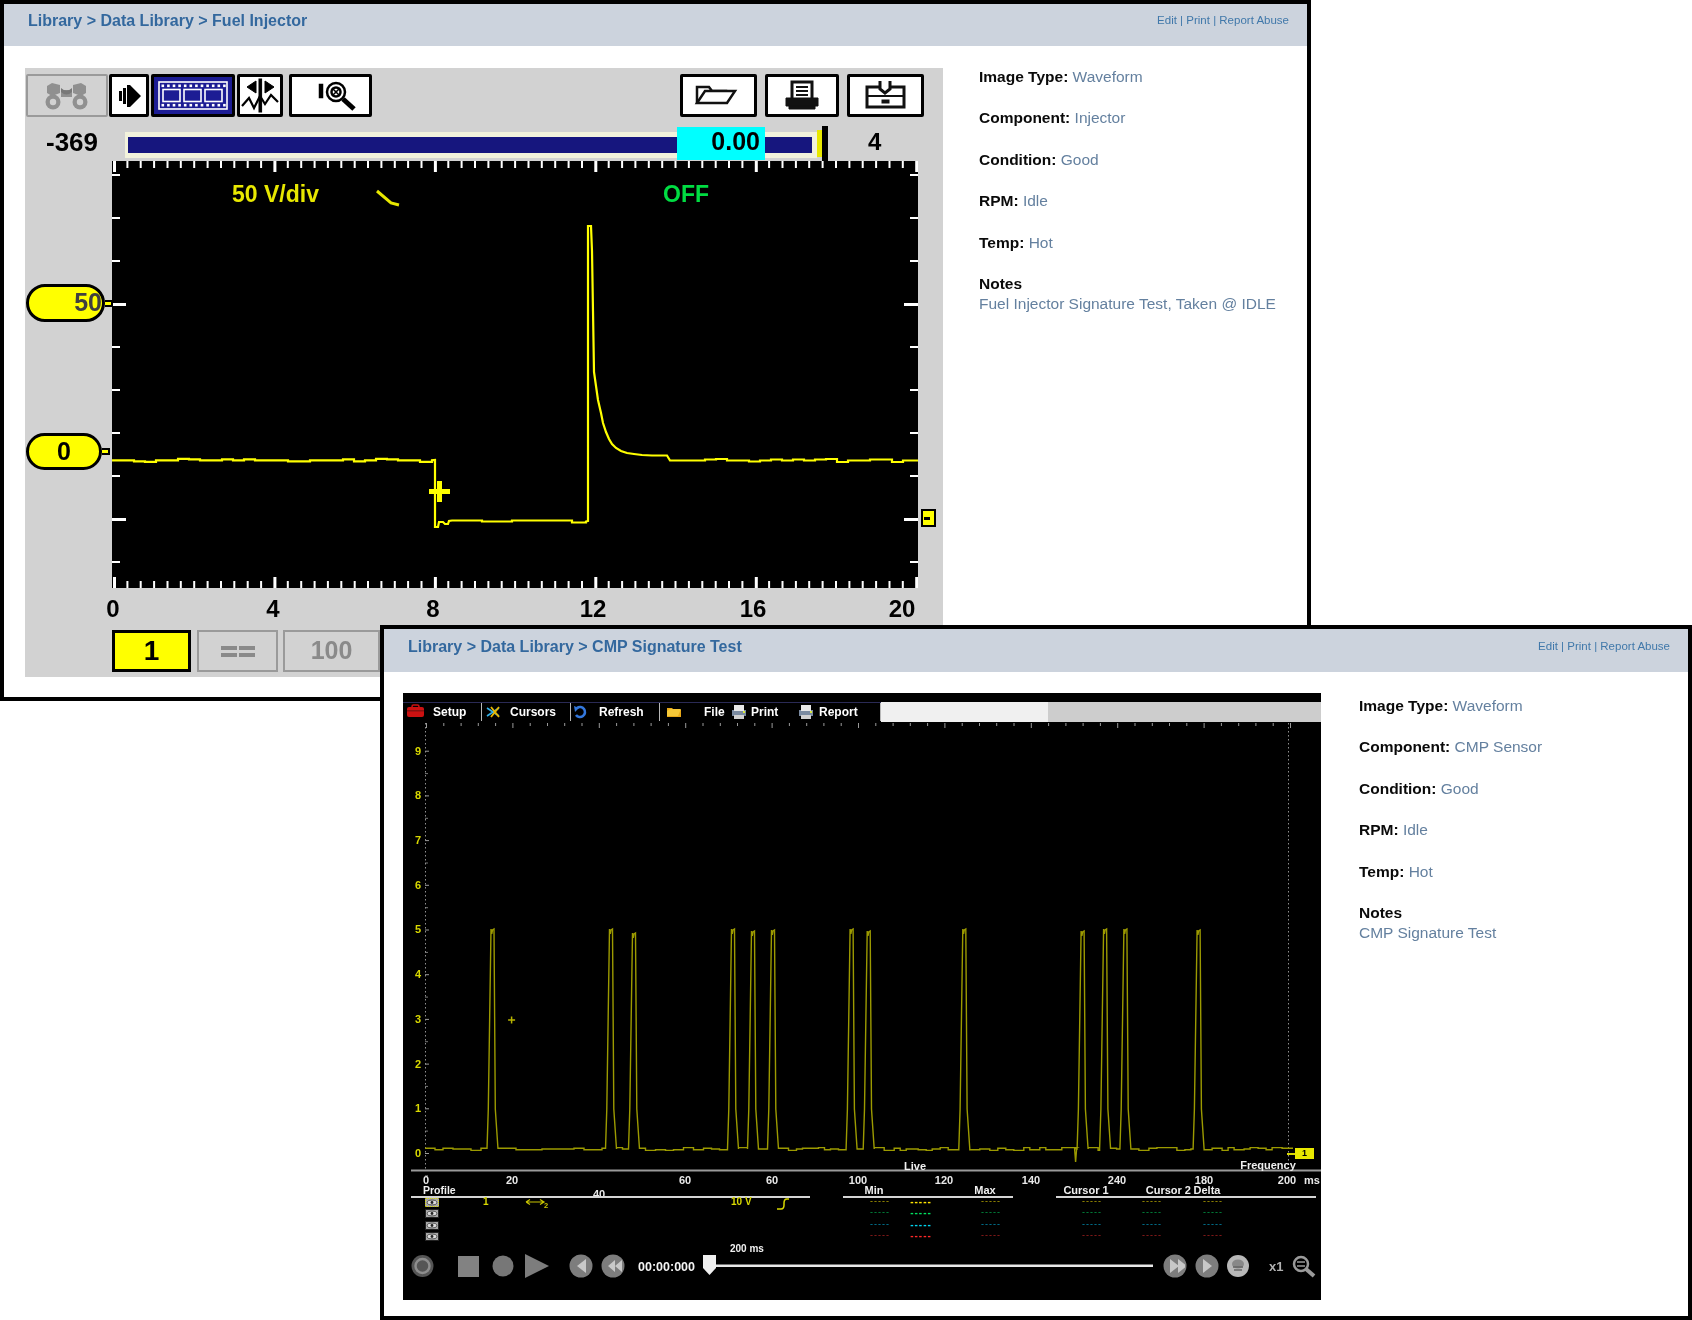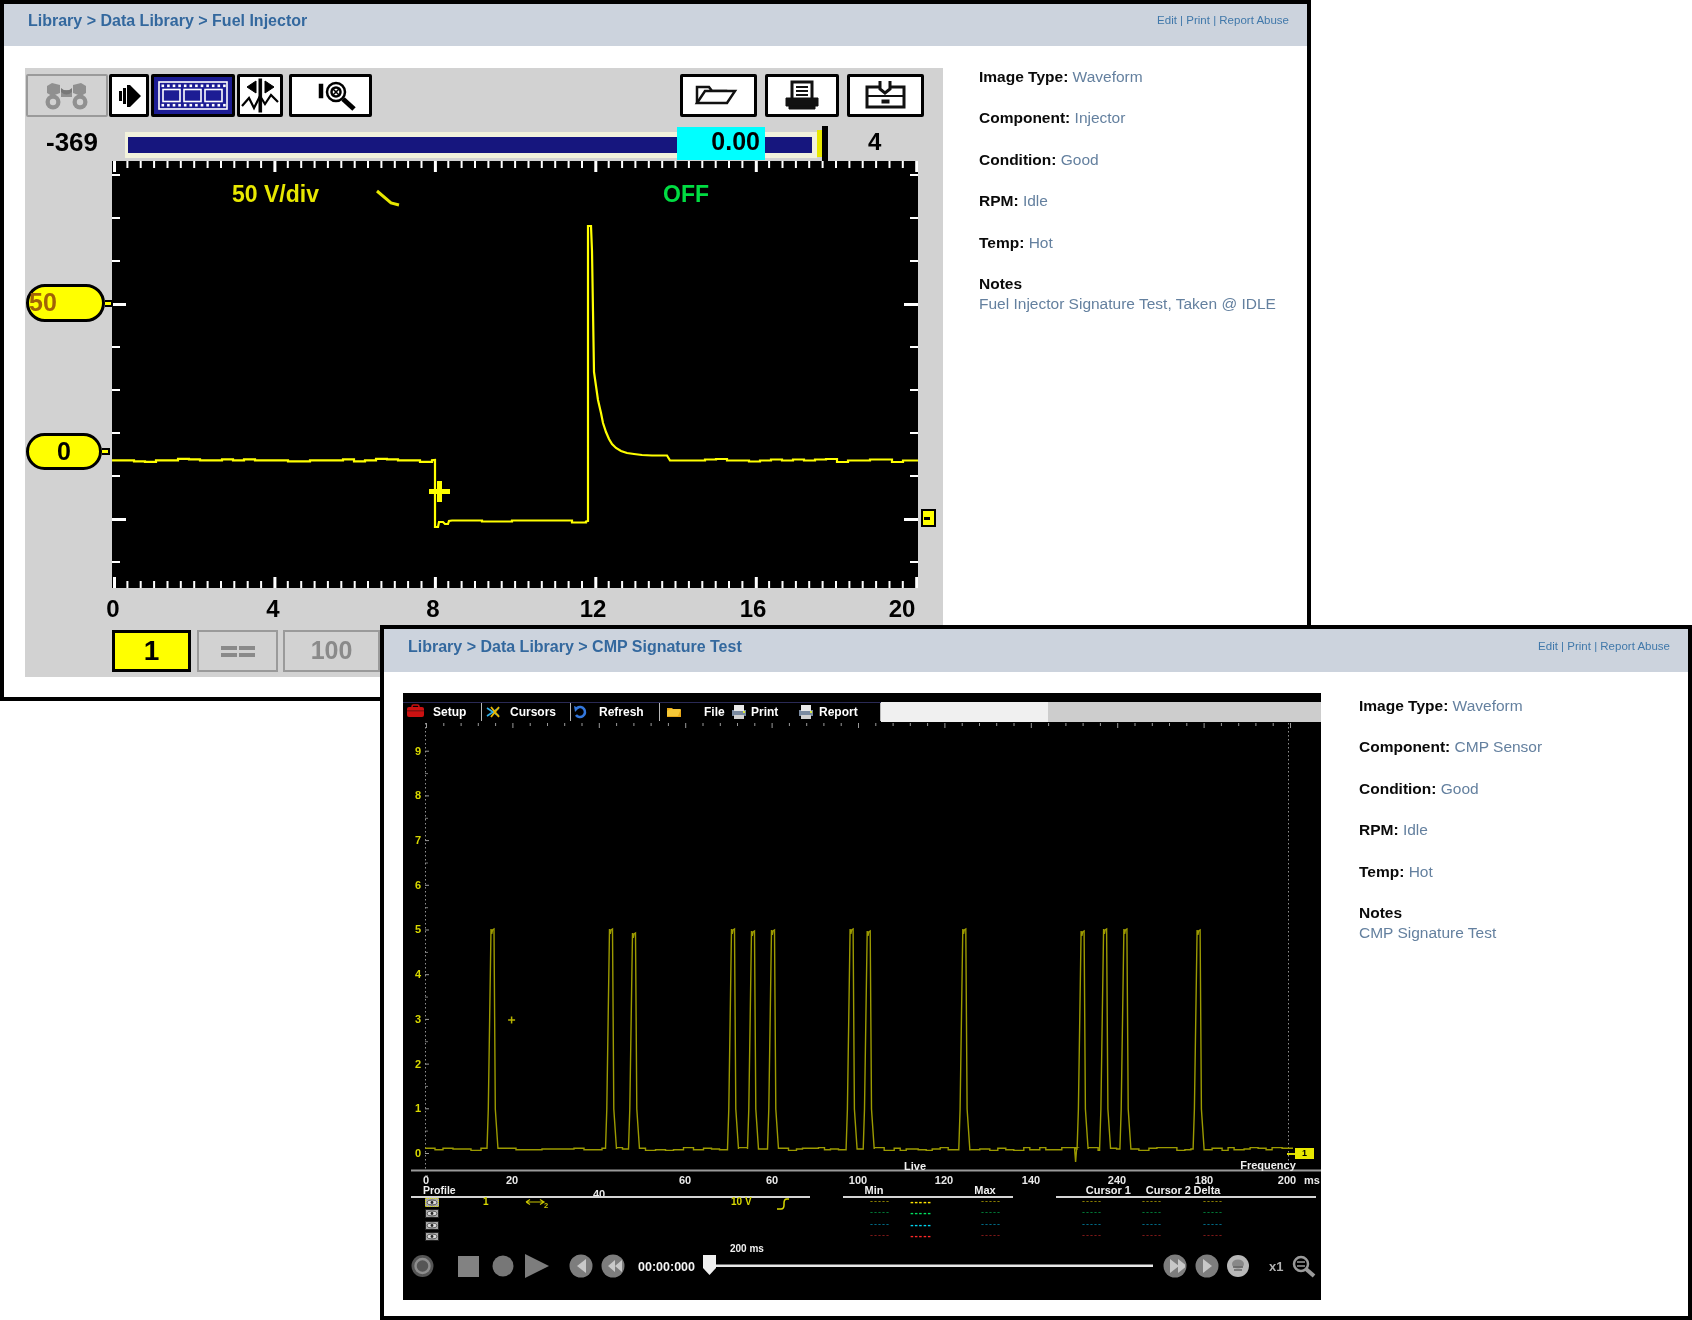--- a/index.html
+++ b/index.html
@@ -273,21 +273,21 @@
         <rect x="0" y="400.0" width="8" height="2" fill="#fff"></rect>
         <rect x="798" y="400.0" width="8" height="2" fill="#fff"></rect>
       <polyline points="0.0,299.3 11.0,299.3 11.0,299.3 22.0,299.3 22.0,300.3 33.0,300.3 33.0,300.8 44.0,300.8 44.0,299.3 55.0,299.3 55.0,299.3 66.0,299.3 66.0,297.8 77.0,297.8 77.0,298.3 88.0,298.3 88.0,299.3 99.0,299.3 99.0,299.3 110.0,299.3 110.0,298.3 121.0,298.3 121.0,299.3 132.0,299.3 132.0,298.3 143.0,298.3 143.0,299.3 154.0,299.3 154.0,299.3 165.0,299.3 165.0,299.3 176.0,299.3 176.0,300.3 187.0,300.3 187.0,300.3 198.0,300.3 198.0,299.3 209.0,299.3 209.0,299.3 220.0,299.3 220.0,299.3 231.0,299.3 231.0,298.3 242.0,298.3 242.0,300.3 253.0,300.3 253.0,299.3 264.0,299.3 264.0,297.8 275.0,297.8 275.0,298.3 286.0,298.3 286.0,299.3 297.0,299.3 297.0,299.3 308.0,299.3 308.0,300.8 319.0,300.8 319.0,300.8 320.0,300.8 320.0,299.3 323.0,299.0 323.0,366.0 326.0,366.0 327.0,361.0 331.0,361.0 333.0,363.0 336.0,363.0 337.0,360.0 340.0,359.5 370.0,359.5 370.0,360.5 400.0,360.5 400.0,359.5 430.0,359.5 430.0,359.5 460.0,359.5 460.0,361.5 474.0,361.5 474.0,360.5 476.0,360.0 476.0,65.0 479.0,65.0 480.0,90.0 481.0,150.0 482.0,211.0 484.0,225.0 486.0,239.0 489.0,252.0 491.0,262.0 494.0,271.0 497.0,278.0 500.0,283.0 504.0,287.0 509.0,290.0 515.0,292.0 522.0,293.0 530.0,294.0 540.0,294.5 555.0,294.5 558.0,299.5 560.0,299.5 571.0,299.5 571.0,299.5 582.0,299.5 582.0,299.5 593.0,299.5 593.0,298.5 604.0,298.5 604.0,298.0 615.0,298.0 615.0,299.5 626.0,299.5 626.0,299.5 637.0,299.5 637.0,300.5 648.0,300.5 648.0,299.5 659.0,299.5 659.0,298.5 670.0,298.5 670.0,299.5 681.0,299.5 681.0,298.5 692.0,298.5 692.0,299.5 703.0,299.5 703.0,298.5 714.0,298.5 714.0,298.0 725.0,298.0 725.0,301.0 736.0,301.0 736.0,299.5 747.0,299.5 747.0,299.5 758.0,299.5 758.0,298.5 769.0,298.5 769.0,298.5 780.0,298.5 780.0,301.0 791.0,301.0 791.0,299.5 802.0,299.5 802.0,299.5 806.0,299.5 806.0,299.5" fill="none" stroke="#ffff00" stroke-width="2.2"></polyline>
       <path d="M327.5 320 v21 M317 330.5 h21" stroke="#ffff00" stroke-width="5"></path>
       <path d="M265 30 l14 12 l8 2" stroke="#e8e800" stroke-width="3" fill="none"></path>
     </svg>
     <div style="position:absolute;left:120px;top:20px;font:bold 23px 'Liberation Sans',sans-serif;color:#e8e800">50 V/div</div>
     <div style="position:absolute;left:551px;top:20px;font:bold 23px 'Liberation Sans',sans-serif;color:#00dd42">OFF</div>
   </div>
 
-  <div style="position:absolute;left:1px;top:216px;width:79px;height:38px;background:#ffff00;border:3px solid #000;border-radius:19px;text-align:left;font:bold 25px 'Liberation Sans',sans-serif;color:#a16207;line-height:31px">50</div>
+  <div style="position:absolute;left:1px;top:216px;width:79px;height:38px;background:#ffff00;border:3px solid #000;border-radius:19px;text-align:right;font:bold 25px 'Liberation Sans',sans-serif;color:#404040;line-height:31px">50</div>
   <div style="position:absolute;left:80px;top:232px;width:8px;height:7px;background:#ffff00;border:2px solid #000;border-left:none"></div>
   <div style="position:absolute;left:1px;top:365px;width:76px;height:37px;background:#ffff00;border:3px solid #000;border-radius:19px;text-align:center;font:bold 25px 'Liberation Sans',sans-serif;color:#000;line-height:30px">0</div>
   <div style="position:absolute;left:77px;top:380px;width:8px;height:7px;background:#ffff00;border:2px solid #000;border-left:none"></div>
 
   <div style="position:absolute;left:896px;top:441px;width:15px;height:18px;background:#ffff00;border:2px solid #000"></div>
   <div style="position:absolute;left:899px;top:449px;width:6px;height:3px;background:#000"></div>
   <div style="position:absolute;left:63px;top:527px;width:50px;text-align:center;font:bold 24px 'Liberation Sans',sans-serif;color:#000">0</div>
     <div style="position:absolute;left:223px;top:527px;width:50px;text-align:center;font:bold 24px 'Liberation Sans',sans-serif;color:#000">4</div>
     <div style="position:absolute;left:383px;top:527px;width:50px;text-align:center;font:bold 24px 'Liberation Sans',sans-serif;color:#000">8</div>
     <div style="position:absolute;left:543px;top:527px;width:50px;text-align:center;font:bold 24px 'Liberation Sans',sans-serif;color:#000">12</div>
@@ -456,21 +456,21 @@
     <div style="position:absolute;left:521px;top:481px;width:40px;text-align:center;font:bold 11px 'Liberation Sans',sans-serif;color:#e8e8e8">120</div>
     <div style="position:absolute;left:608px;top:481px;width:40px;text-align:center;font:bold 11px 'Liberation Sans',sans-serif;color:#e8e8e8">140</div>
     <div style="position:absolute;left:694px;top:481px;width:40px;text-align:center;font:bold 11px 'Liberation Sans',sans-serif;color:#e8e8e8">240</div>
     <div style="position:absolute;left:781px;top:481px;width:40px;text-align:center;font:bold 11px 'Liberation Sans',sans-serif;color:#e8e8e8">180</div>
     <div style="position:absolute;left:864px;top:481px;width:40px;text-align:center;font:bold 11px 'Liberation Sans',sans-serif;color:#e8e8e8">200</div>
     <div style="position:absolute;left:901px;top:481px;font:bold 11px 'Liberation Sans',sans-serif;color:#e8e8e8">ms</div>
   <div style="position:absolute;left:20px;top:492px;font:bold 10.5px/10px 'Liberation Sans',sans-serif;color:#f0f0f0">Profile</div>
   <div style="position:absolute;left:426px;top:491px;width:90px;text-align:center;font:bold 11px 'Liberation Sans',sans-serif;color:#f0f0f0">Min</div>
     <div style="position:absolute;left:467px;top:467px;width:90px;text-align:center;font:bold 11px 'Liberation Sans',sans-serif;color:#f0f0f0">Live</div>
     <div style="position:absolute;left:537px;top:491px;width:90px;text-align:center;font:bold 11px 'Liberation Sans',sans-serif;color:#f0f0f0">Max</div>
-    <div style="position:absolute;left:638px;top:491px;width:90px;text-align:right;font:bold 11px 'Liberation Sans',sans-serif;color:#f0f0f0">Cursor 1</div>
+    <div style="position:absolute;left:638px;top:491px;width:90px;text-align:center;font:bold 11px 'Liberation Sans',sans-serif;color:#f0f0f0">Cursor 1</div>
     <div style="position:absolute;left:698px;top:491px;width:90px;text-align:right;font:bold 11px 'Liberation Sans',sans-serif;color:#f0f0f0">Cursor 2</div>
     <div style="position:absolute;left:759px;top:491px;width:90px;text-align:center;font:bold 11px 'Liberation Sans',sans-serif;color:#f0f0f0">Delta</div>
     <div style="position:absolute;left:820px;top:466px;width:90px;text-align:center;font:bold 11px 'Liberation Sans',sans-serif;color:#f0f0f0">Frequency</div>
   <div style="position:absolute;left:8px;top:503px;width:399px;height:2px;background:#d4d4d4"></div>
   <div style="position:absolute;left:440px;top:503px;width:170px;height:2px;background:#d4d4d4"></div>
   <div style="position:absolute;left:653px;top:503px;width:260px;height:2px;background:#d4d4d4"></div>
   <div style="position:absolute;left:22px;top:505px;width:14px;height:9px;background:#a8a8a8;border:1px dotted #d8d800;border-radius:1px;overflow:hidden;text-align:center">
     <svg width="12" height="7" viewBox="0 0 12 7" style="display:block;margin:0 auto">
         <ellipse cx="6" cy="3.5" rx="4.8" ry="2.4" fill="#ddd" stroke="#333" stroke-width="0.8"></ellipse>
         <circle cx="6" cy="3.5" r="1.4" fill="#222"></circle>

